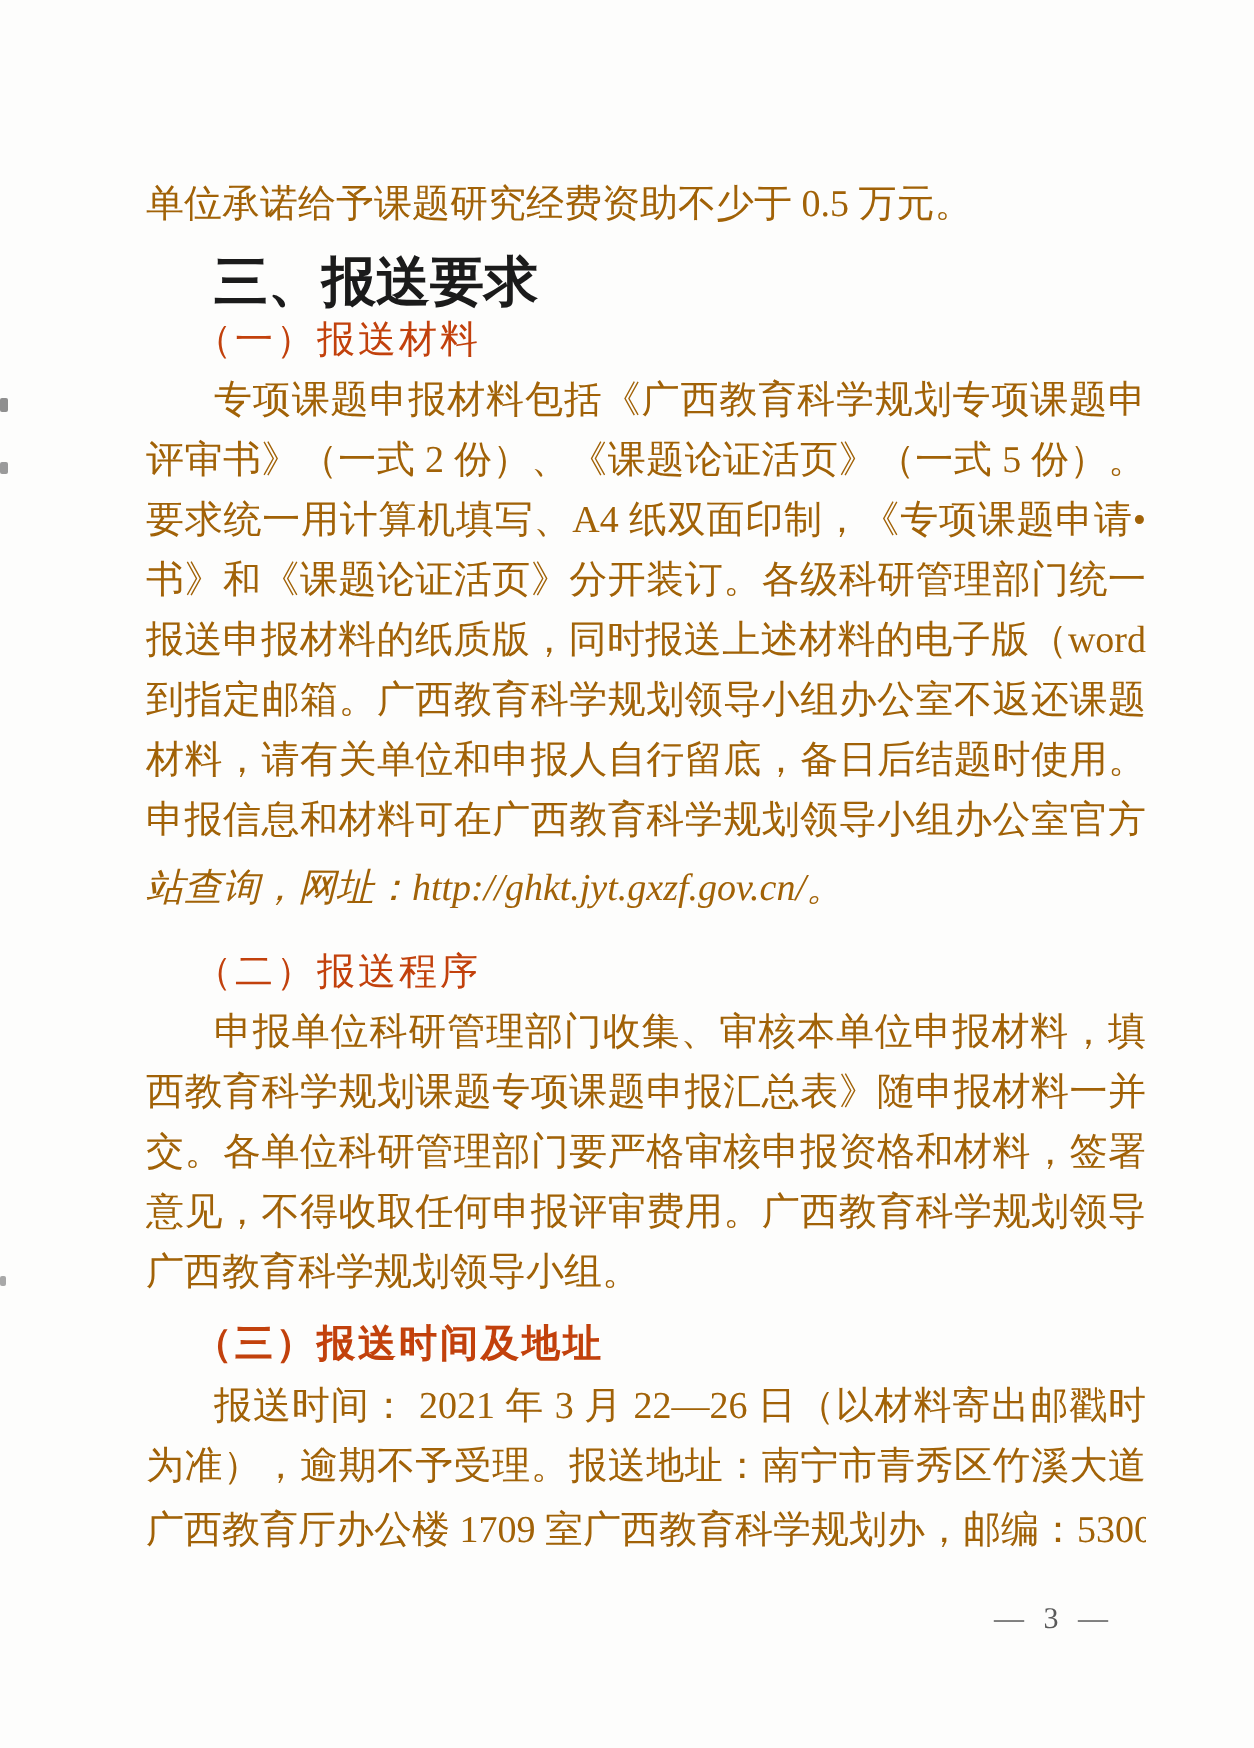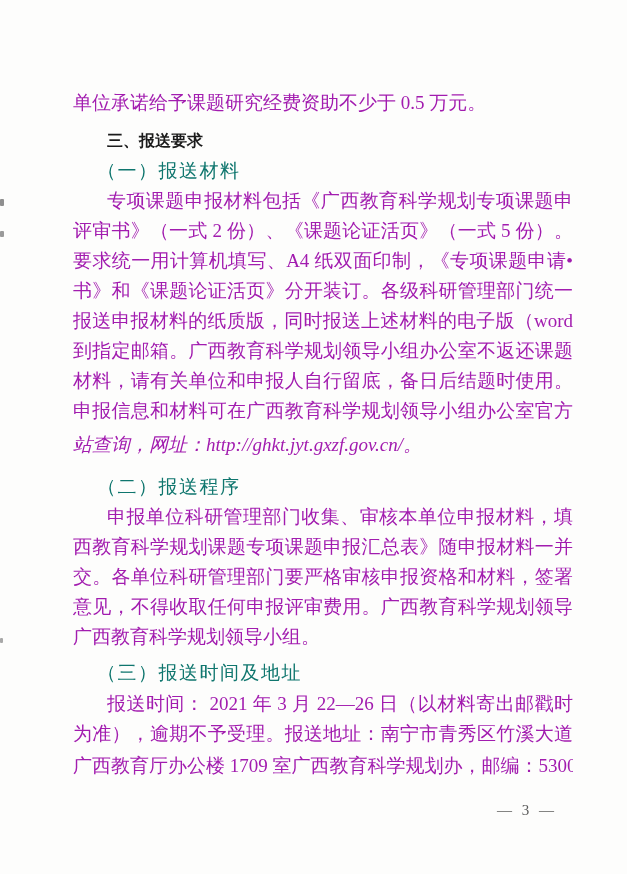--- a/index.html
+++ b/index.html
@@ -18,38 +18,38 @@
   .doc-body {
     position: absolute;
     left: 73px;
     top: 88px;
     width: 500px;
   }
   .line {
     height: 30px;
     line-height: 30px;
     font-size: 19px;
-    color: #a21caf;
+    color: #a16207;
     text-align: justify;
     overflow: hidden;
     white-space: nowrap;
   }
   .line.fill {
     white-space: normal;
     text-align-last: justify;
   }
   .line.heading {
     font-family: "Liberation Sans", "DejaVu Sans", sans-serif;
     font-weight: 700;
-    font-size: 16px;
+    font-size: 27px;
     color: #1b1b1b;
   }
   .line.subhead {
     letter-spacing: 1.5px;
-    color: #0f766e;
+    color: #c2410c;
   }
   .indent-para { text-indent: 34px; }
   .indent-sub  { text-indent: 24px; }
   .page-number {
     position: absolute;
     top: 802px;
     right: 70px;
     font-size: 15px;
     letter-spacing: 3px;
     color: #5a5a5a;
@@ -80,21 +80,21 @@
       <div class="line body fill">到指定邮箱。广西教育科学规划领导小组办公室不返还课题申报</div>
       <div class="line body fill">材料，请有关单位和申报人自行留底，备日后结题时使用。相关</div>
       <div class="line body fill">申报信息和材料可在广西教育科学规划领导小组办公室官方网</div>
       <div class="line body" style="margin-top: 4px; font-style: italic;">站查询，网址：http://ghkt.jyt.gxzf.gov.cn/。</div>
       <div class="line subhead indent-sub" style="margin-top: 12px;">（二）报送程序</div>
       <div class="line body fill indent-para">申报单位科研管理部门收集、审核本单位申报材料，填写《广</div>
       <div class="line body fill">西教育科学规划课题专项课题申报汇总表》随申报材料一并提</div>
       <div class="line body fill">交。各单位科研管理部门要严格审核申报资格和材料，签署明确</div>
       <div class="line body fill">意见，不得收取任何申报评审费用。广西教育科学规划领导小组</div>
       <div class="line body">广西教育科学规划领导小组。</div>
-      <div class="line subhead indent-sub" style="margin-top: 6px;">（三）报送时间及地址</div>
+      <div class="line subhead indent-sub" style="margin-top: 6px; font-weight: bold;">（三）报送时间及地址</div>
       <div class="line body fill indent-para" style="margin-top: 1px;">报送时间： 2021 年 3 月 22—26 日（以材料寄出邮戳时间</div>
       <div class="line body fill">为准），逾期不予受理。报送地址：南宁市青秀区竹溪大道 69 号</div>
       <div class="line body" style="margin-top: 2px;">广西教育厅办公楼 1709 室广西教育科学规划办，邮编：530021；</div>
     </div>
   <div class="page-number">— 3 —</div>
   <div class="speck speck-1"></div>
   <div class="speck speck-2"></div>
   <div class="speck speck-3"></div>
 </div>
 

